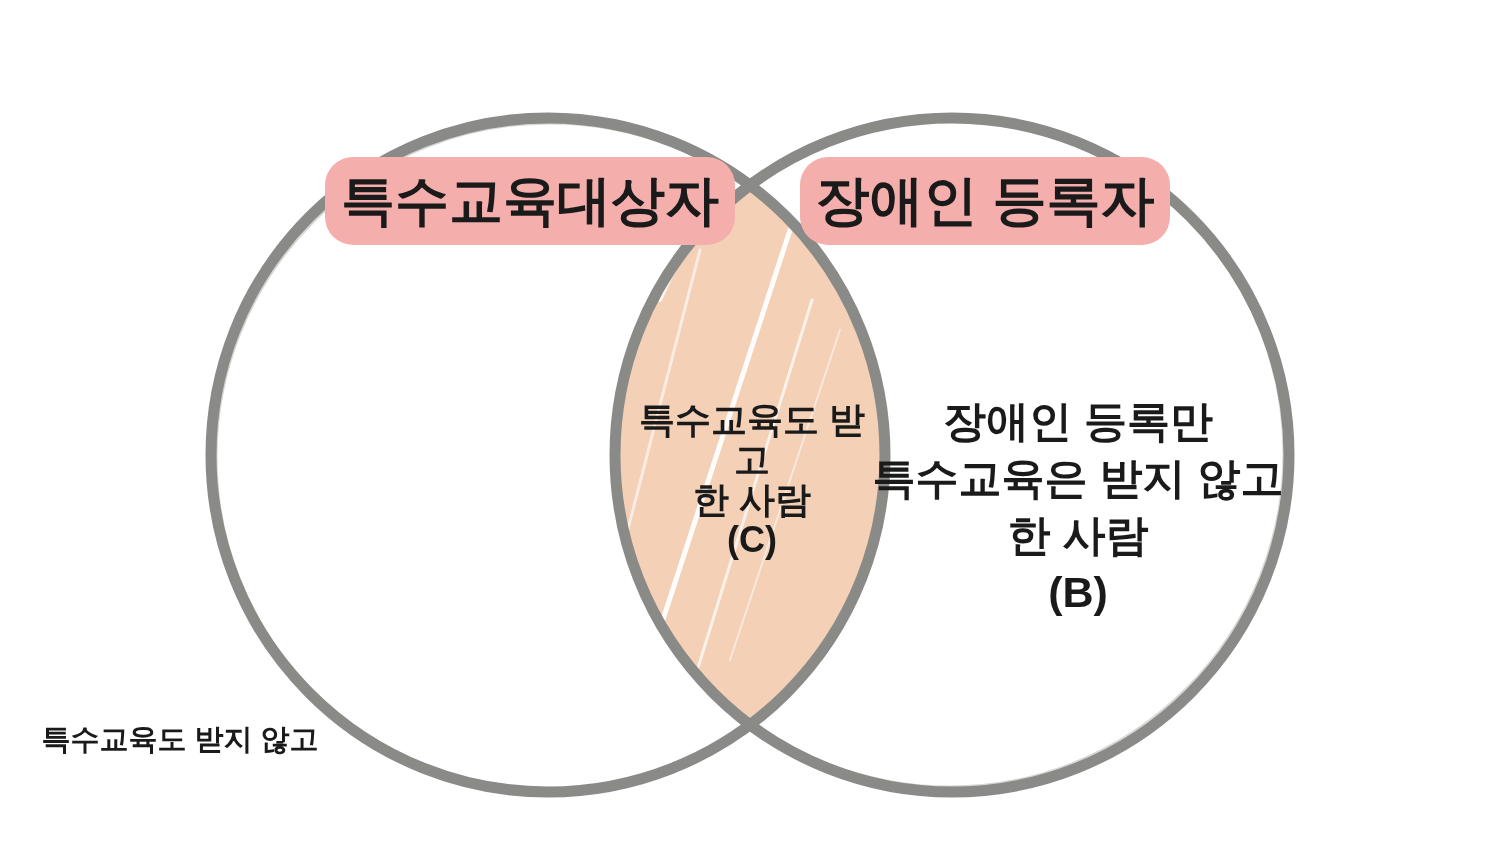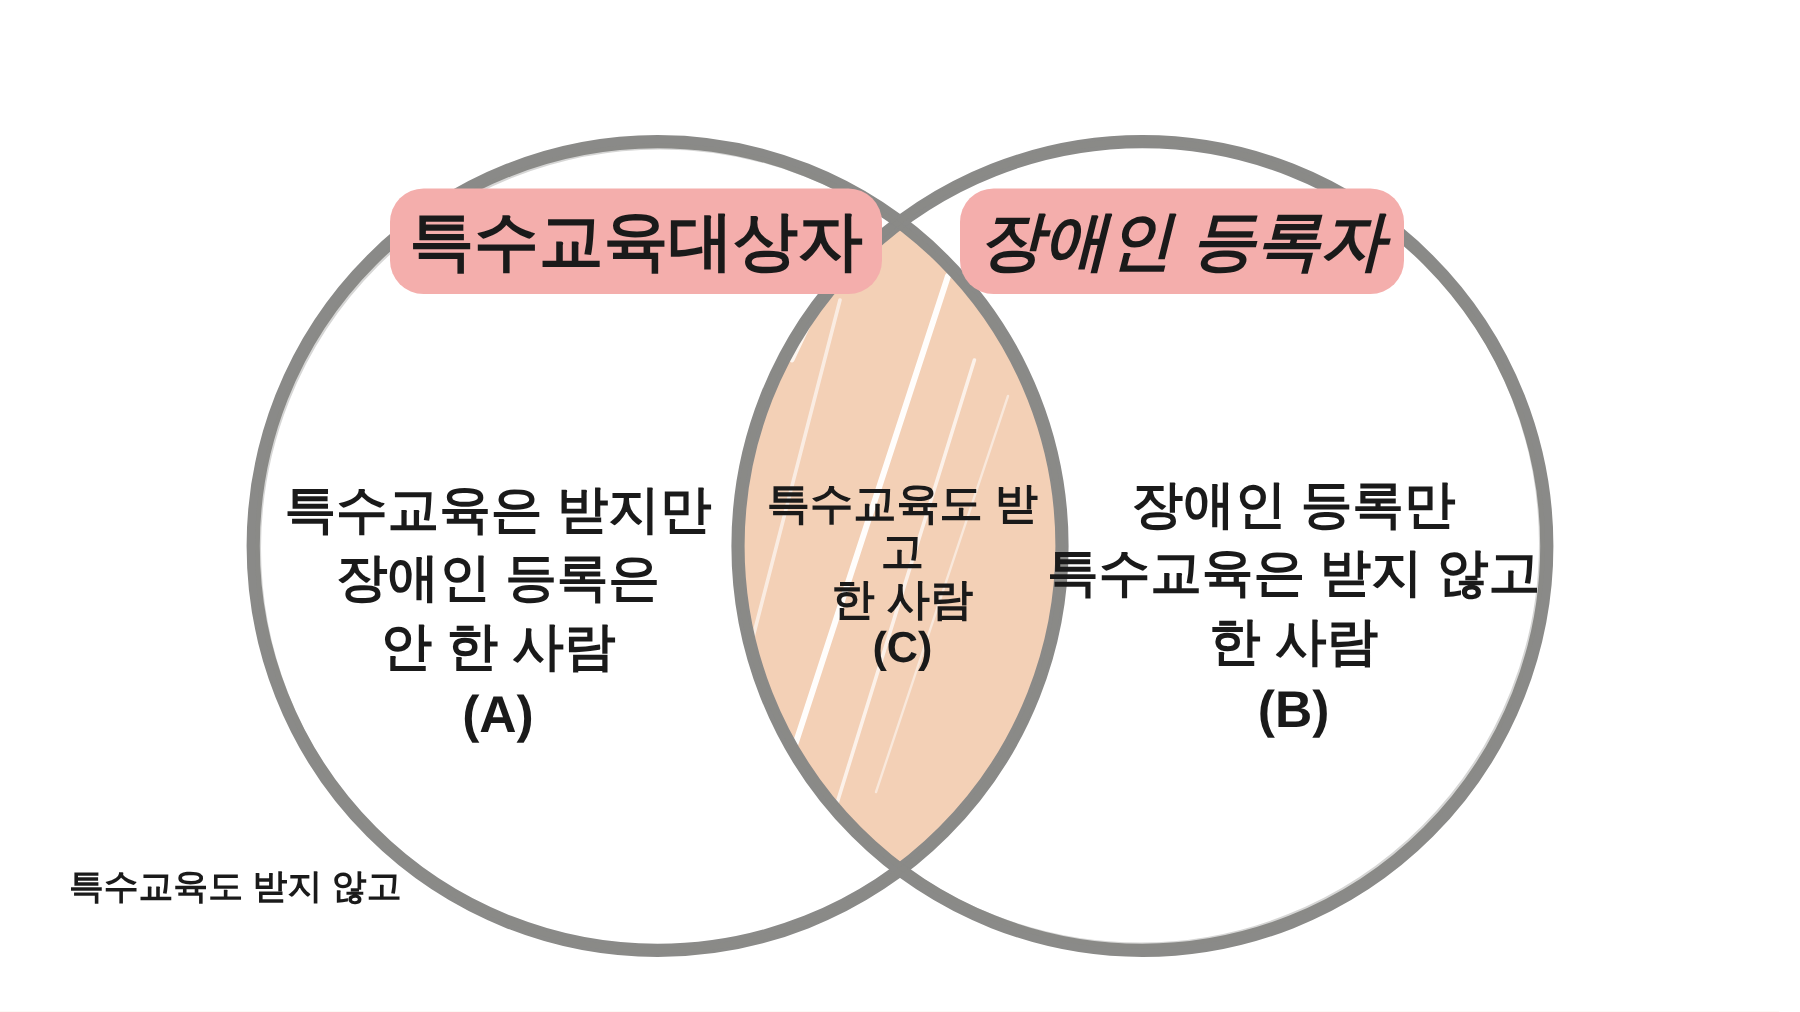--- a/index.html
+++ b/index.html
@@ -49,35 +49,35 @@
     justify-content: center;
     font-size: 54px;
     font-weight: bold;
     color: var(--text);
     letter-spacing: 0px;
     white-space: nowrap;
     z-index: 3;
     margin-top: 44px;
   }
   .set-label.left  { left: 325px; width: 410px; }
-  .set-label.right { left: 800px; width: 370px; font-style: italic; }
+  .set-label.right { left: 800px; width: 370px; }
   .text-block {
     position: absolute;
     text-align: center;
     font-weight: bold;
     color: var(--text);
     z-index: 2;
   }
   .text-block.big { font-size: 43px; line-height: 57px; }
   .text-block.a { left: 195px;  top: 397px; width: 440px; }
   .text-block.b { left: 868px;  top: 393px; width: 420px; }
   .text-block.c { left: 622px;  top: 400px; width: 260px;
                   font-size: 36px; line-height: 40px; }
   .text-block.d { left: 0px;    top: 722px; width: 360px;
-                  font-size: 29px; line-height: 35px; margin-left: 16px; }
+                  font-size: 29px; line-height: 35px; }
 </style>
 </head>
 <body>
 
 <div class="stage">
 
   <svg class="venn-svg" viewBox="0 0 1500 843" aria-hidden="true">
     <defs>
       <clipPath id="clipLeft">
           <circle cx="548" cy="455" r="337"></circle>
@@ -102,26 +102,20 @@
     <circle class="circle-outline" cx="548" cy="455" r="337"></circle>
     <circle class="circle-outline" cx="952" cy="455" r="337"></circle>
 
     <circle class="circle-outline-sketch" cx="550" cy="457" r="335"></circle>
     <circle class="circle-outline-sketch" cx="950" cy="453" r="335"></circle>
   </svg>
 
   <div class="set-label left">특수교육대상자</div>
   <div class="set-label right">장애인 등록자</div>
 
-  <div class="text-block big a">
-    <div>특수교육은 받지만</div>
-    <div>장애인 등록은</div>
-    <div>안 한 사람</div>
-    <div>(A)</div>
-  </div>
 
   <div class="text-block c">
     <div>특수교육도 받고</div>
     <div>한 사람</div>
     <div>(C)</div>
   </div>
 
   <div class="text-block big b">
     <div>장애인 등록만</div>
     <div>특수교육은 받지 않고</div>

